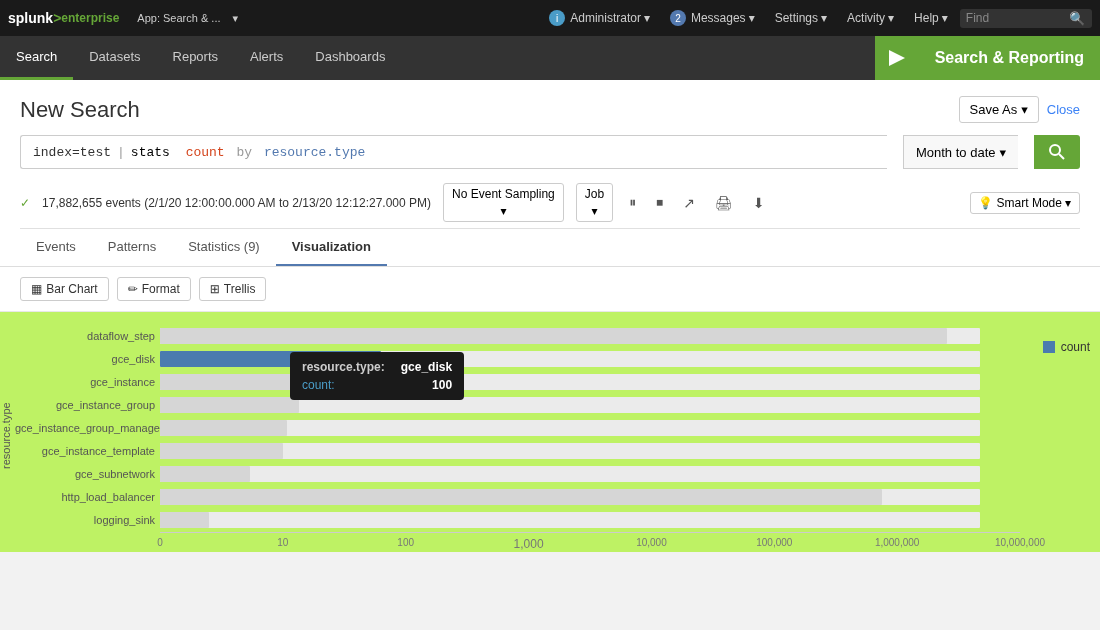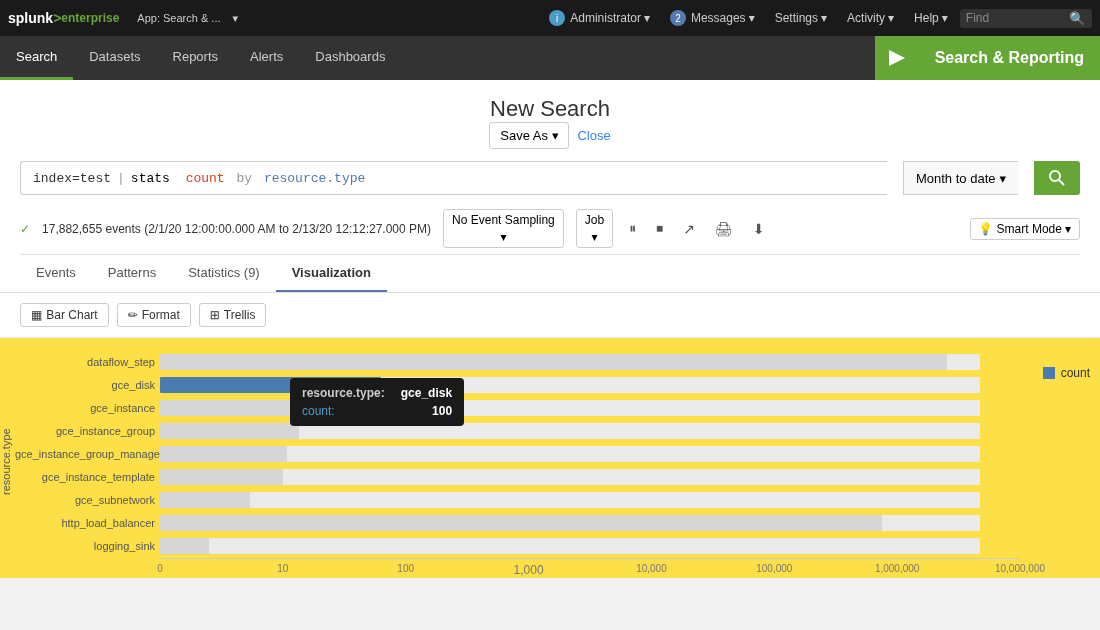--- a/index.html
+++ b/index.html
@@ -122,21 +122,20 @@
       background: #fff;
       padding: 16px 20px 0 20px;
     }
 
     
     .search-header {
       display: flex;
       align-items: center;
       justify-content: space-between;
       margin-bottom: 12px;
-      flex-direction: column;
     }
     .search-title {
       font-size: 22px;
       font-weight: 300;
       color: #333;
     }
     .search-actions {
       display: flex;
       gap: 8px;
       align-items: center;
@@ -476,21 +475,21 @@
   <button class="toolbar-btn">
     <span>✏</span>
     <span>Format</span>
   </button>
   <button class="toolbar-btn">
     <span>⊞</span>
     <span>Trellis</span>
   </button>
 </div>
 
-<div style="background:#fde047;display:flex;position:relative;padding: 8px 0 0 0;height:240px;">
+<div style="background:#bef264;display:flex;position:relative;padding: 8px 0 0 0;height:240px;">
 
   <div style="display:flex;align-items:center;justify-content:center;width:20px;writing-mode:vertical-rl;transform:rotate(180deg);font-size:11px;color:#555;padding-left:8px;flex-shrink:0;">
     <span>resource.type</span>
   </div>
 
   <div style="flex:1;position:relative;padding-left:140px;padding-right:80px;padding-top:6px;padding-bottom:28px;">
 
     <div id="bars-area" style="position:relative;width:100%;height:100%;">
         <div style="display: flex; align-items: center; height: 20px; margin-bottom: 3px; position: relative;">
           <div style="position: absolute; left: -145px; width: 140px; text-align: right; font-size: 11px; color: rgb(85, 85, 85); white-space: nowrap;">dataflow_step</div>

